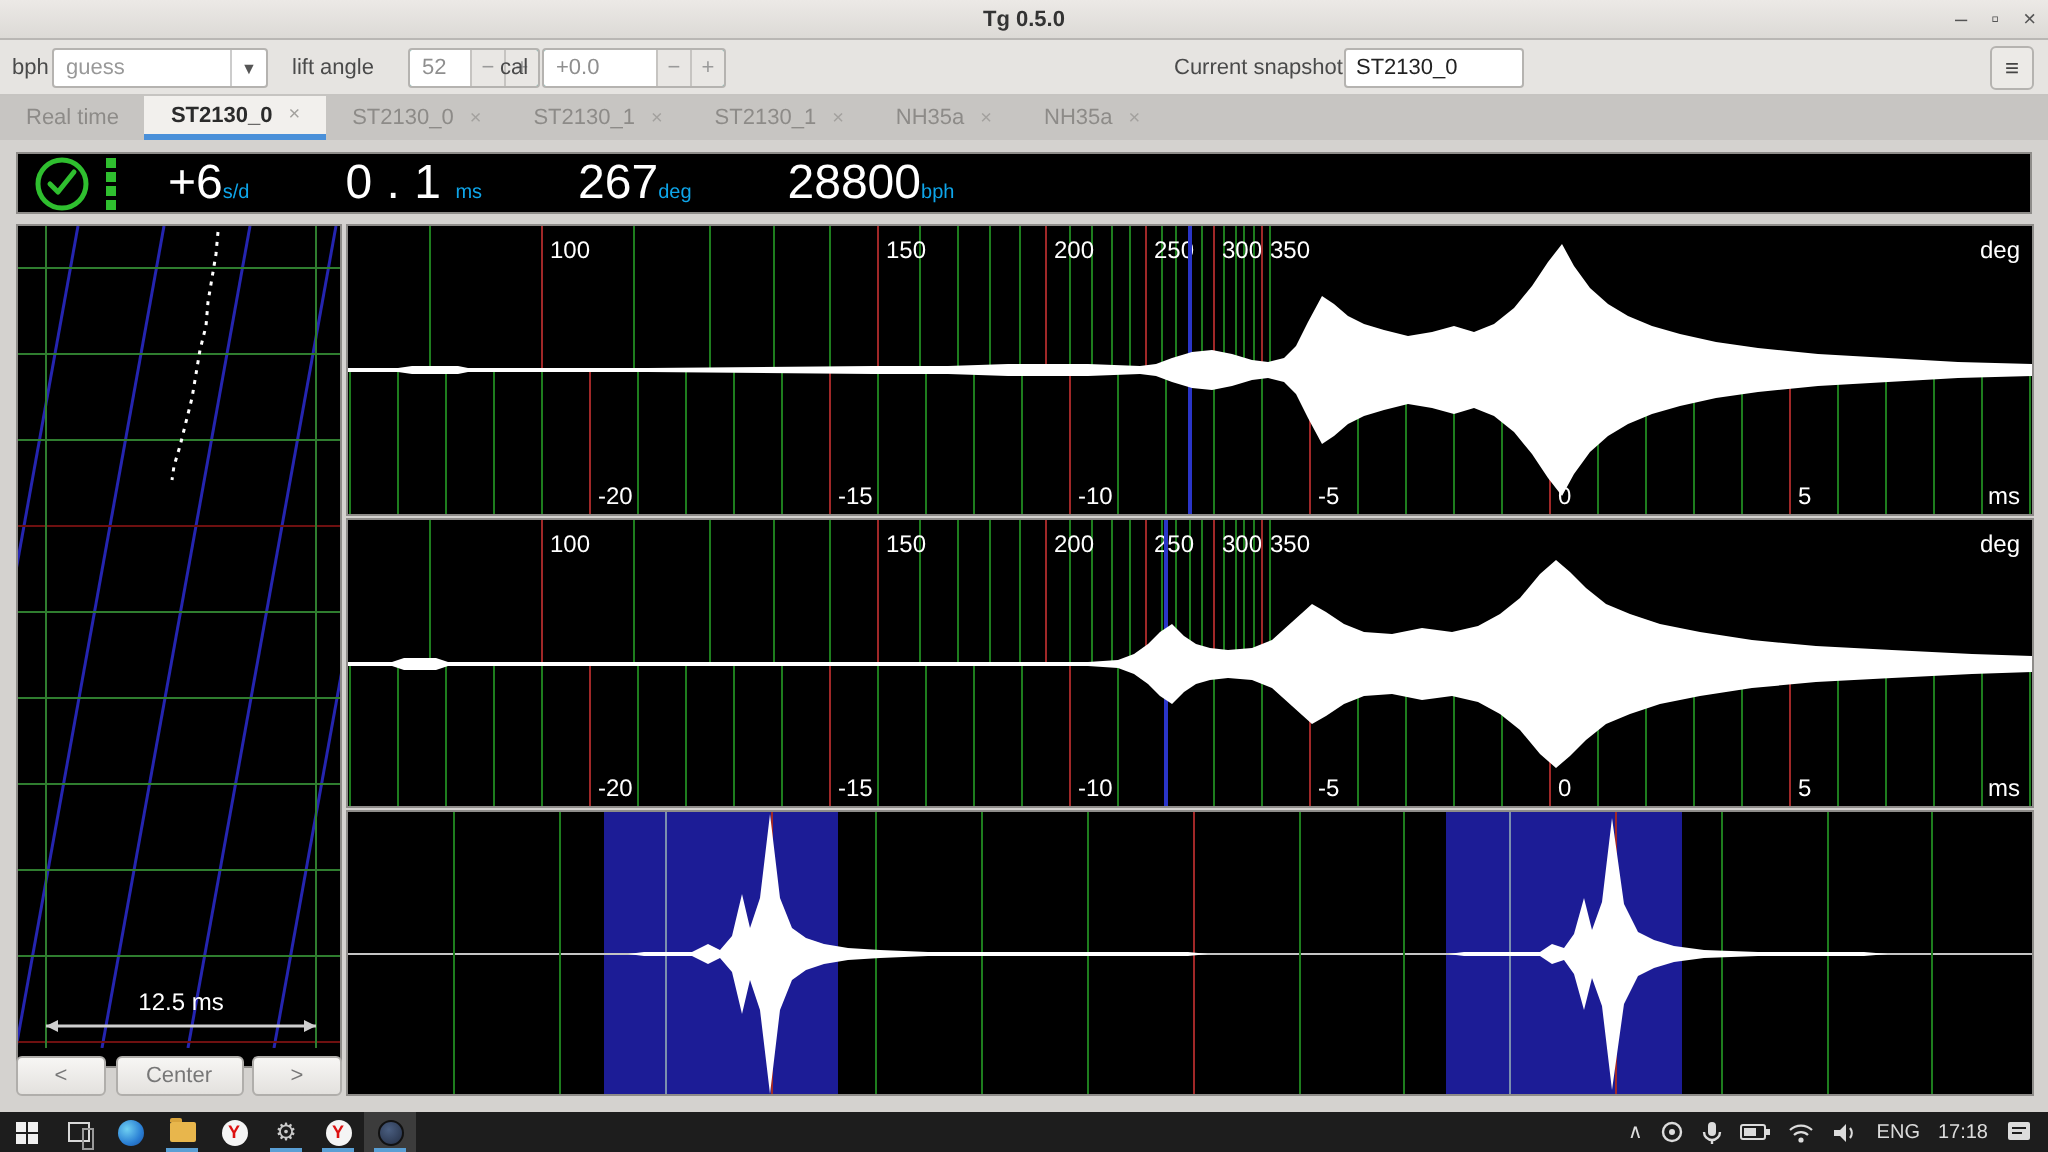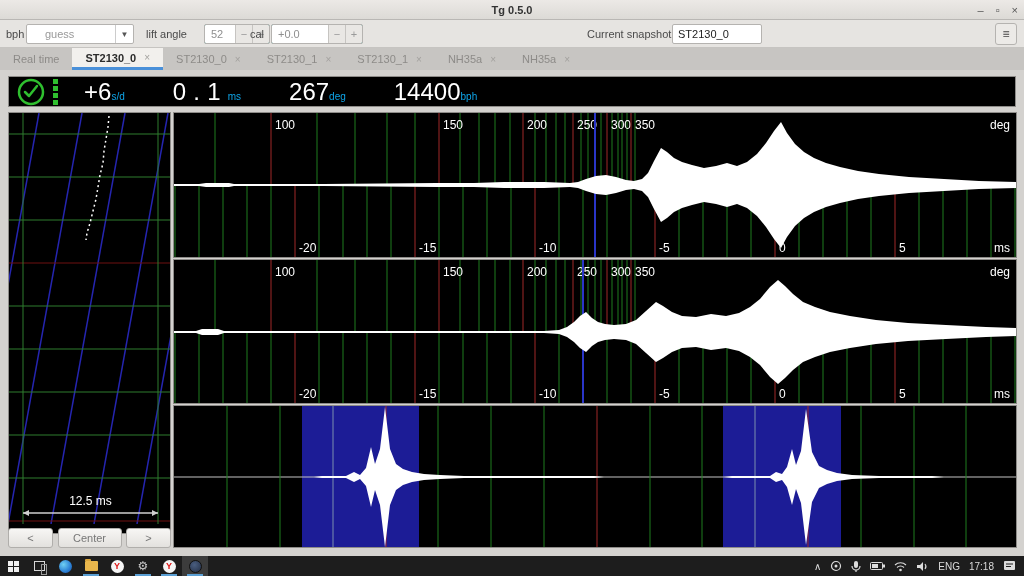--- a/index.html
+++ b/index.html
@@ -14,21 +14,21 @@
   .titlebar .title { font-size:11px; font-weight:bold; color:#333;text-align:center; }
   .win-controls { position:absolute; right:6px; top:0; height:20px; display:flex; gap:12px; align-items:center; }
   .win-controls span { font-size:11px; color:#555; cursor:default; line-height:20px; }
 
   
   .toolbar { position:absolute; top:20px; left:0; width:1024px; height:28px;
     background:#e6e4e1; border-bottom:1px solid #c6c4c1; font-size:11px; color:#4a4a4a; }
   .toolbar .lbl { position:absolute; top:8px; }
   .combo { position:absolute; left:26px; top:4px; width:108px; height:20px; background:#fff;
     border:1px solid #b5b3b0; border-radius:2px; display:flex; align-items:center; }
-  .combo .val { flex:1; padding-left:18px; color:#999; font-size:11px; }
+  .combo .val { flex:1; padding-left:6px; color:#999; font-size:11px; }
   .combo .arrow { width:18px; height:100%; border-left:1px solid #ccc; display:flex; align-items:center; justify-content:center; color:#555; font-size:8px; }
   .spin { position:absolute; top:4px; height:20px; display:flex; border:1px solid #b5b3b0; border-radius:2px; overflow:hidden; background:#0f766e; }
   .spin .v { padding:3px 6px; color:#8f8f8f; background:#fff; font-size:11px; }
   .spin .b { width:17px; text-align:center; background:#e9e7e4; border-left:1px solid #c6c4c1; color:#9a9a9a; font-size:11px; line-height:18px; }
   .snap-input { position:absolute; left:672px; top:4px; width:90px; height:20px; background:#fff;
     border:1px solid #b5b3b0; border-radius:2px; font-size:11px; color:#222; padding:3px 5px; }
   .menu-btn { position:absolute; right:7px; top:3px; width:22px; height:22px; background:#eceae7;
     border:1px solid #b5b3b0; border-radius:3px; text-align:center; line-height:20px; color:#444; font-size:12px; }
 
   
@@ -170,21 +170,21 @@
         <span class="big" style="letter-spacing:0.3em">0.1</span>
         <span class="unit">ms</span>
       </div>
       <div class="gap"></div>
       <div class="vals">
         <span class="big">267</span>
         <span class="unit">deg</span>
       </div>
       <div class="gap"></div>
       <div class="vals">
-        <span class="big">14400</span>
+        <span class="big">28800</span>
         <span class="unit">bph</span>
       </div>
     </div>
 
     <div class="strip-wrap">
       <svg id="strip" width="161" height="411">
           <rect x="0" y="0" width="161" height="411" fill="#000"></rect>
           <line x1="30" y1="0" x2="-44" y2="411" stroke="#2525b0" stroke-width="1.5"></line>
           <line x1="73" y1="0" x2="-1" y2="411" stroke="#2525b0" stroke-width="1.5"></line>
           <line x1="116" y1="0" x2="42" y2="411" stroke="#2525b0" stroke-width="1.5"></line>

